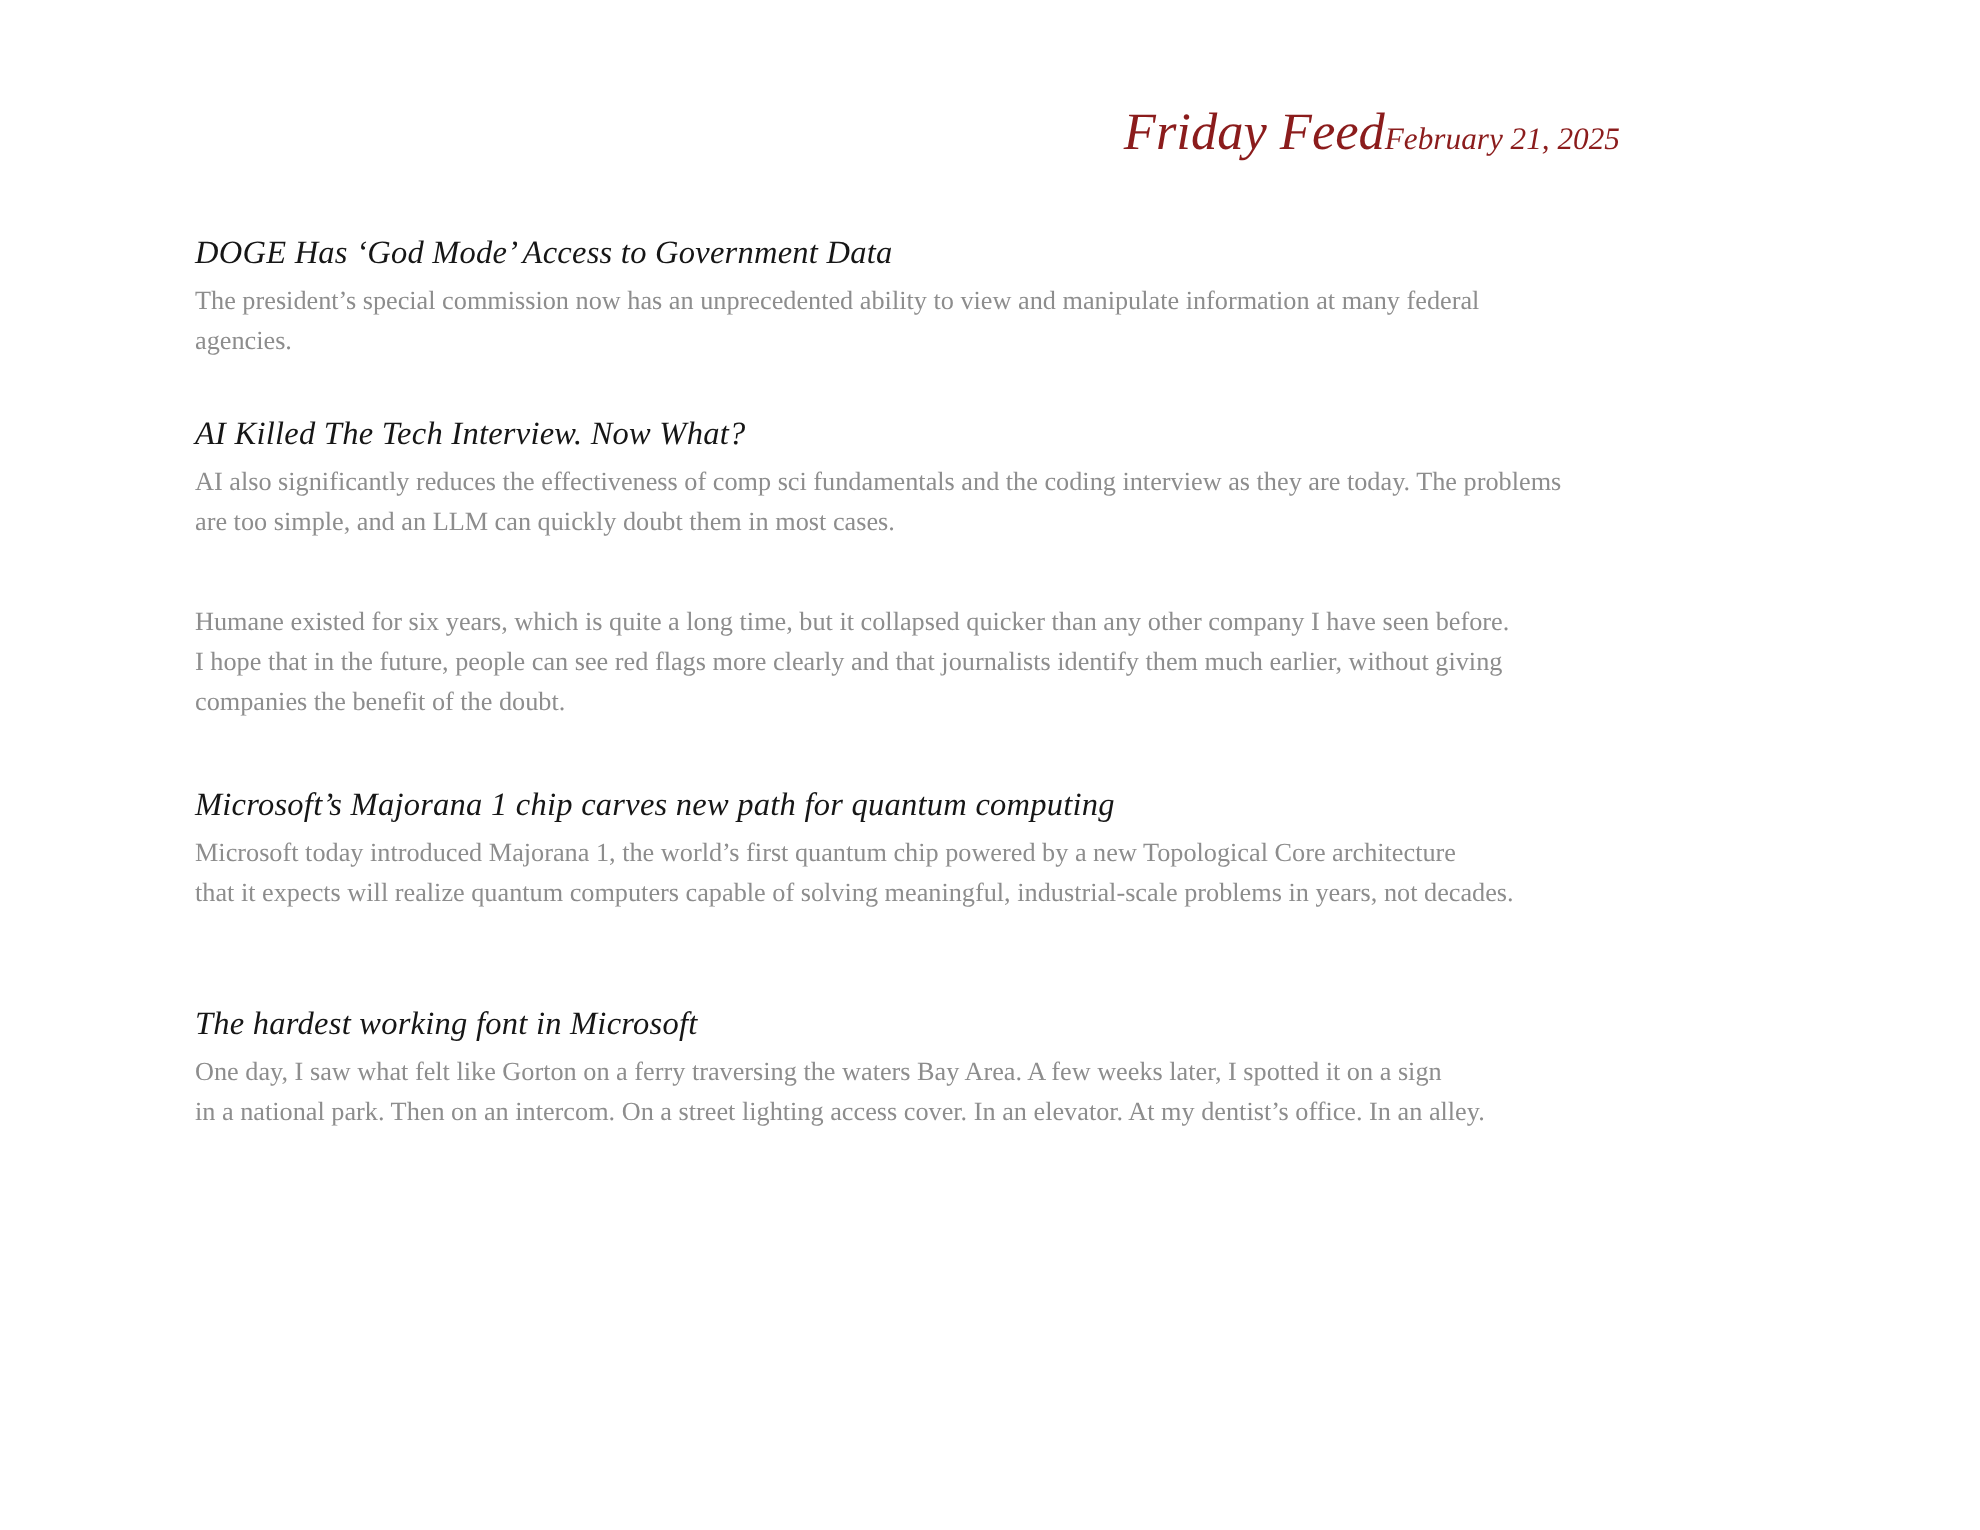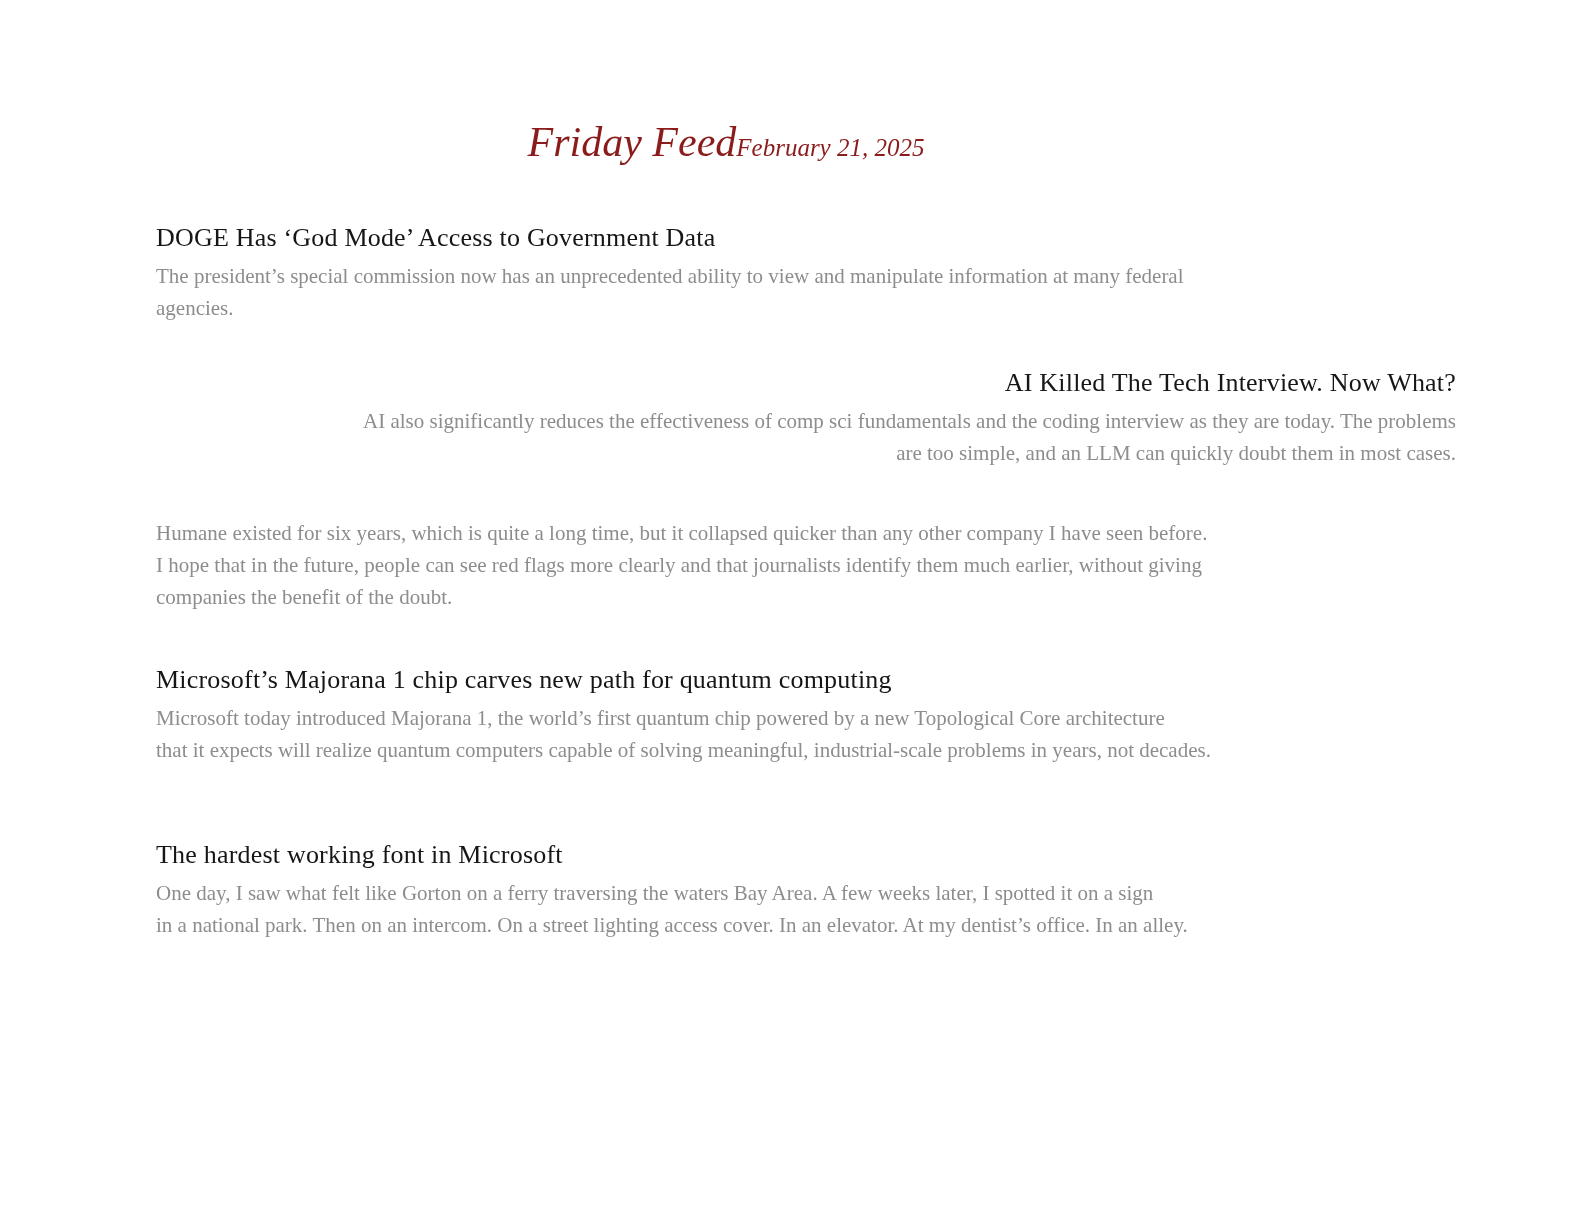--- a/index.html
+++ b/index.html
@@ -13,56 +13,56 @@
     overflow: hidden;
     font-family: "Liberation Serif", serif;
   }
   .page {
     box-sizing: border-box;
     width: 1456px;
     padding: 80px 0 0 156px;
   }
   .masthead {
     display: flex;
-    justify-content: center;
+    justify-content: flex-end;
     align-items: baseline;
     height: 52px;
-    margin-top: 36px;
   }
   .page-title {
     margin: 0;
     font-size: 42px;
     line-height: 52px;
     font-style: italic;
     font-weight: normal;
     color: var(--accent, #8b1c1c);
   }
   .issue-date {
     font-size: 25px;
     font-style: italic;
     color: var(--accent, #8b1c1c);
     margin-right: 160px;
   }
   article h2 {
     margin: 0;
     font-size: 26px;
     line-height: 32px;
+    font-style: italic;
     font-weight: normal;
     letter-spacing: 0.2px;
     color: var(--heading, #161616);
   }
   article p {
     margin: 6px 0 0 0;
     font-size: 21px;
     line-height: 32px;
     color: var(--body-text, #8d8d8d);
     white-space: pre-line;
   }
   .art-0 { margin-top: 54px; }
-  .art-1 { margin-top: 43px; text-align: right; }
+  .art-1 { margin-top: 43px; }
   .art-2 { margin-top: 48px; }
   .art-3 { margin-top: 35px; }
   .art-4 { margin-top: 51px; }
   .art-5 { margin-top: 73px; }
 </style>
 </head>
 <body>
 
 <div class="page">
 

